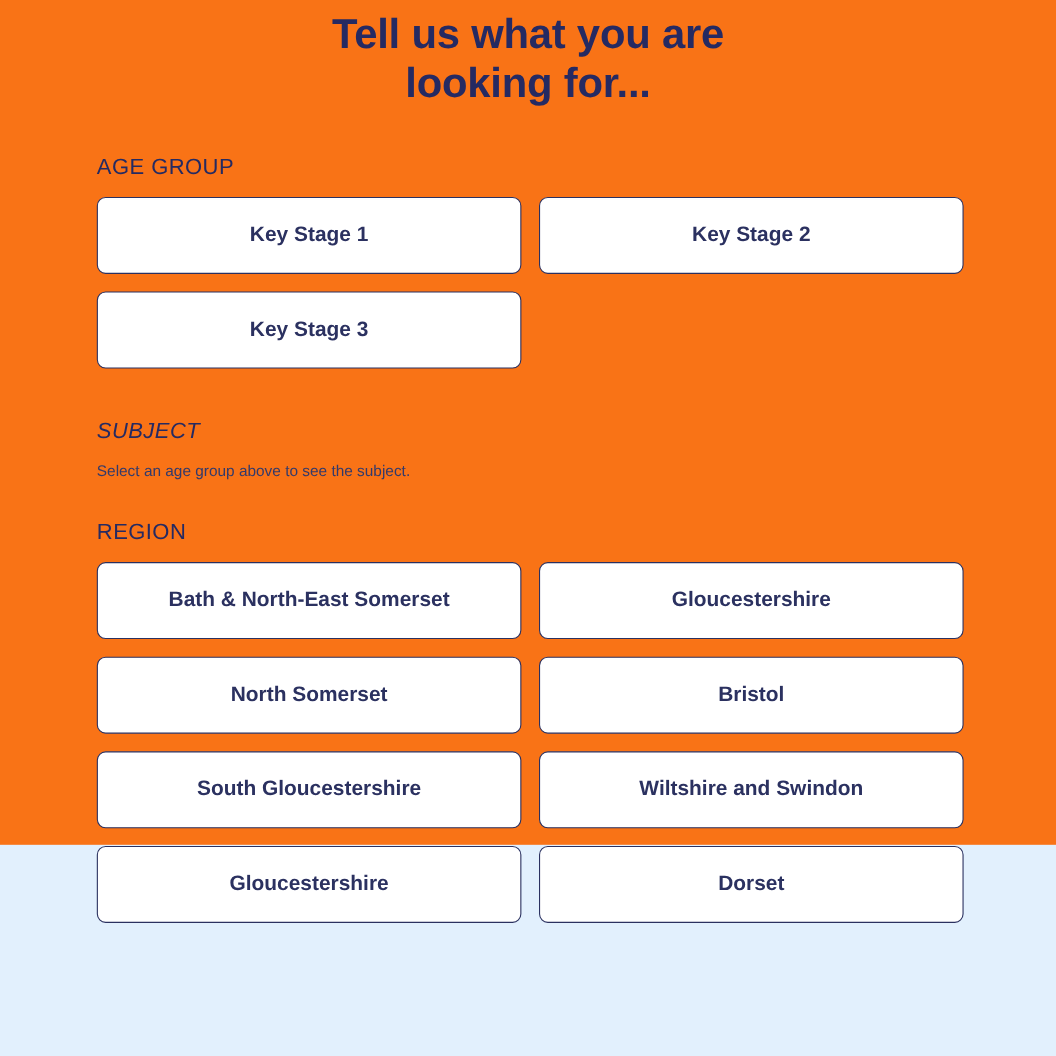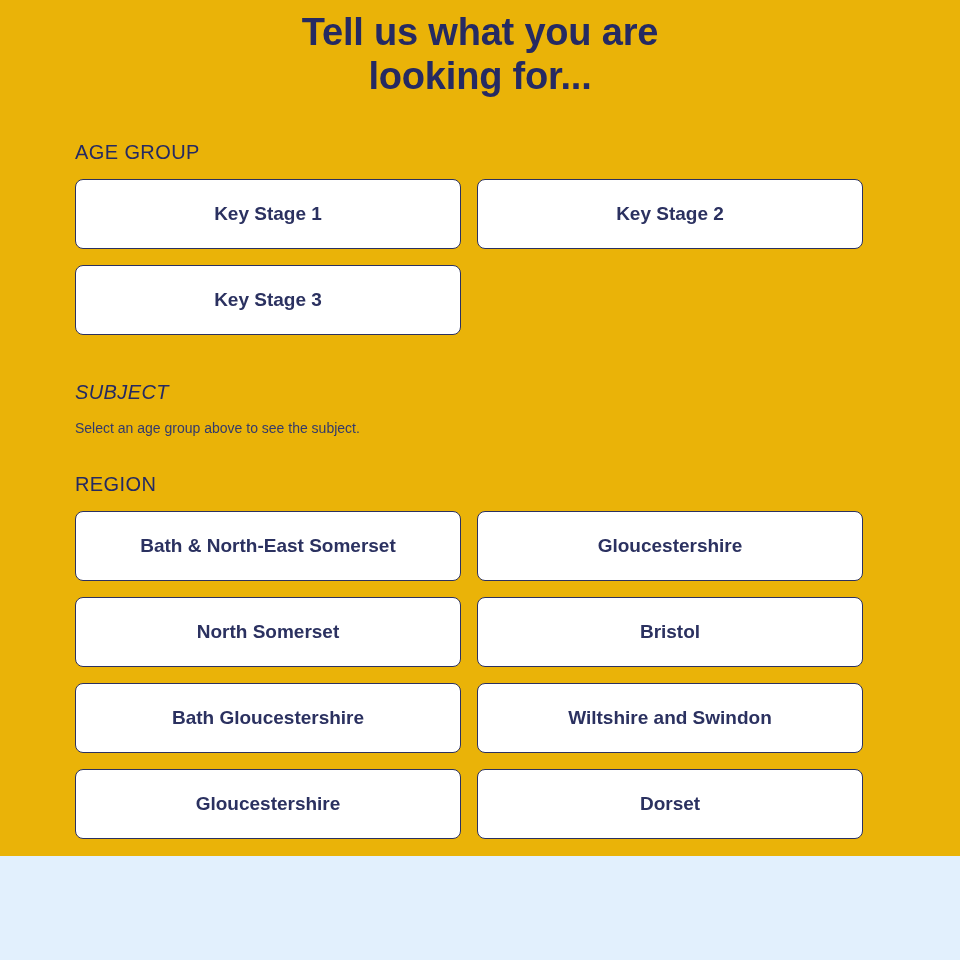--- a/index.html
+++ b/index.html
@@ -12,43 +12,43 @@
   body {
     background: #e2f0fd;
     font-family: "Liberation Sans", sans-serif;
     color: #2a2a5a;
     overflow: hidden;
   }
 
   .page {
     position: relative;
     width: 960px;
-    height: 856px;
-    background: #eab308;
+    height: 768px;
+    background: #f97316;
   }
 
   
   .page-title {
     position: absolute;
     top: 10px;
     left: 0;
     width: 960px;
     text-align: center;
     font-size: 38px;
     font-weight: 700;
     line-height: 44px;
     letter-spacing: -0.2px;
     color: #252a62;
     white-space: pre-line;
   }
 
   
   .form-body {
     position: absolute;
-    left: 75px;
+    left: 88px;
     top: 140px;
     width: 788px;
   }
 
   .section {
     margin-bottom: 0;
   }
 
   .section-label {
     font-size: 20px;
@@ -123,21 +123,21 @@
       <div class="helper-text">Select an age group above to see the subject.</div>
     </div>
 
     <div class="section" id="region-section">
       <div class="section-label">REGION</div>
       <div class="option-grid" id="region-grid">
           <button class="option-button">Bath &amp; North-East Somerset</button>
           <button class="option-button">Gloucestershire</button>
           <button class="option-button">North Somerset</button>
           <button class="option-button">Bristol</button>
-          <button class="option-button">Bath Gloucestershire</button>
+          <button class="option-button">South Gloucestershire</button>
           <button class="option-button">Wiltshire and Swindon</button>
           <button class="option-button">Gloucestershire</button>
           <button class="option-button">Dorset</button>
         </div>
     </div>
 
   </div>
 </div>
 
 </body></html>

